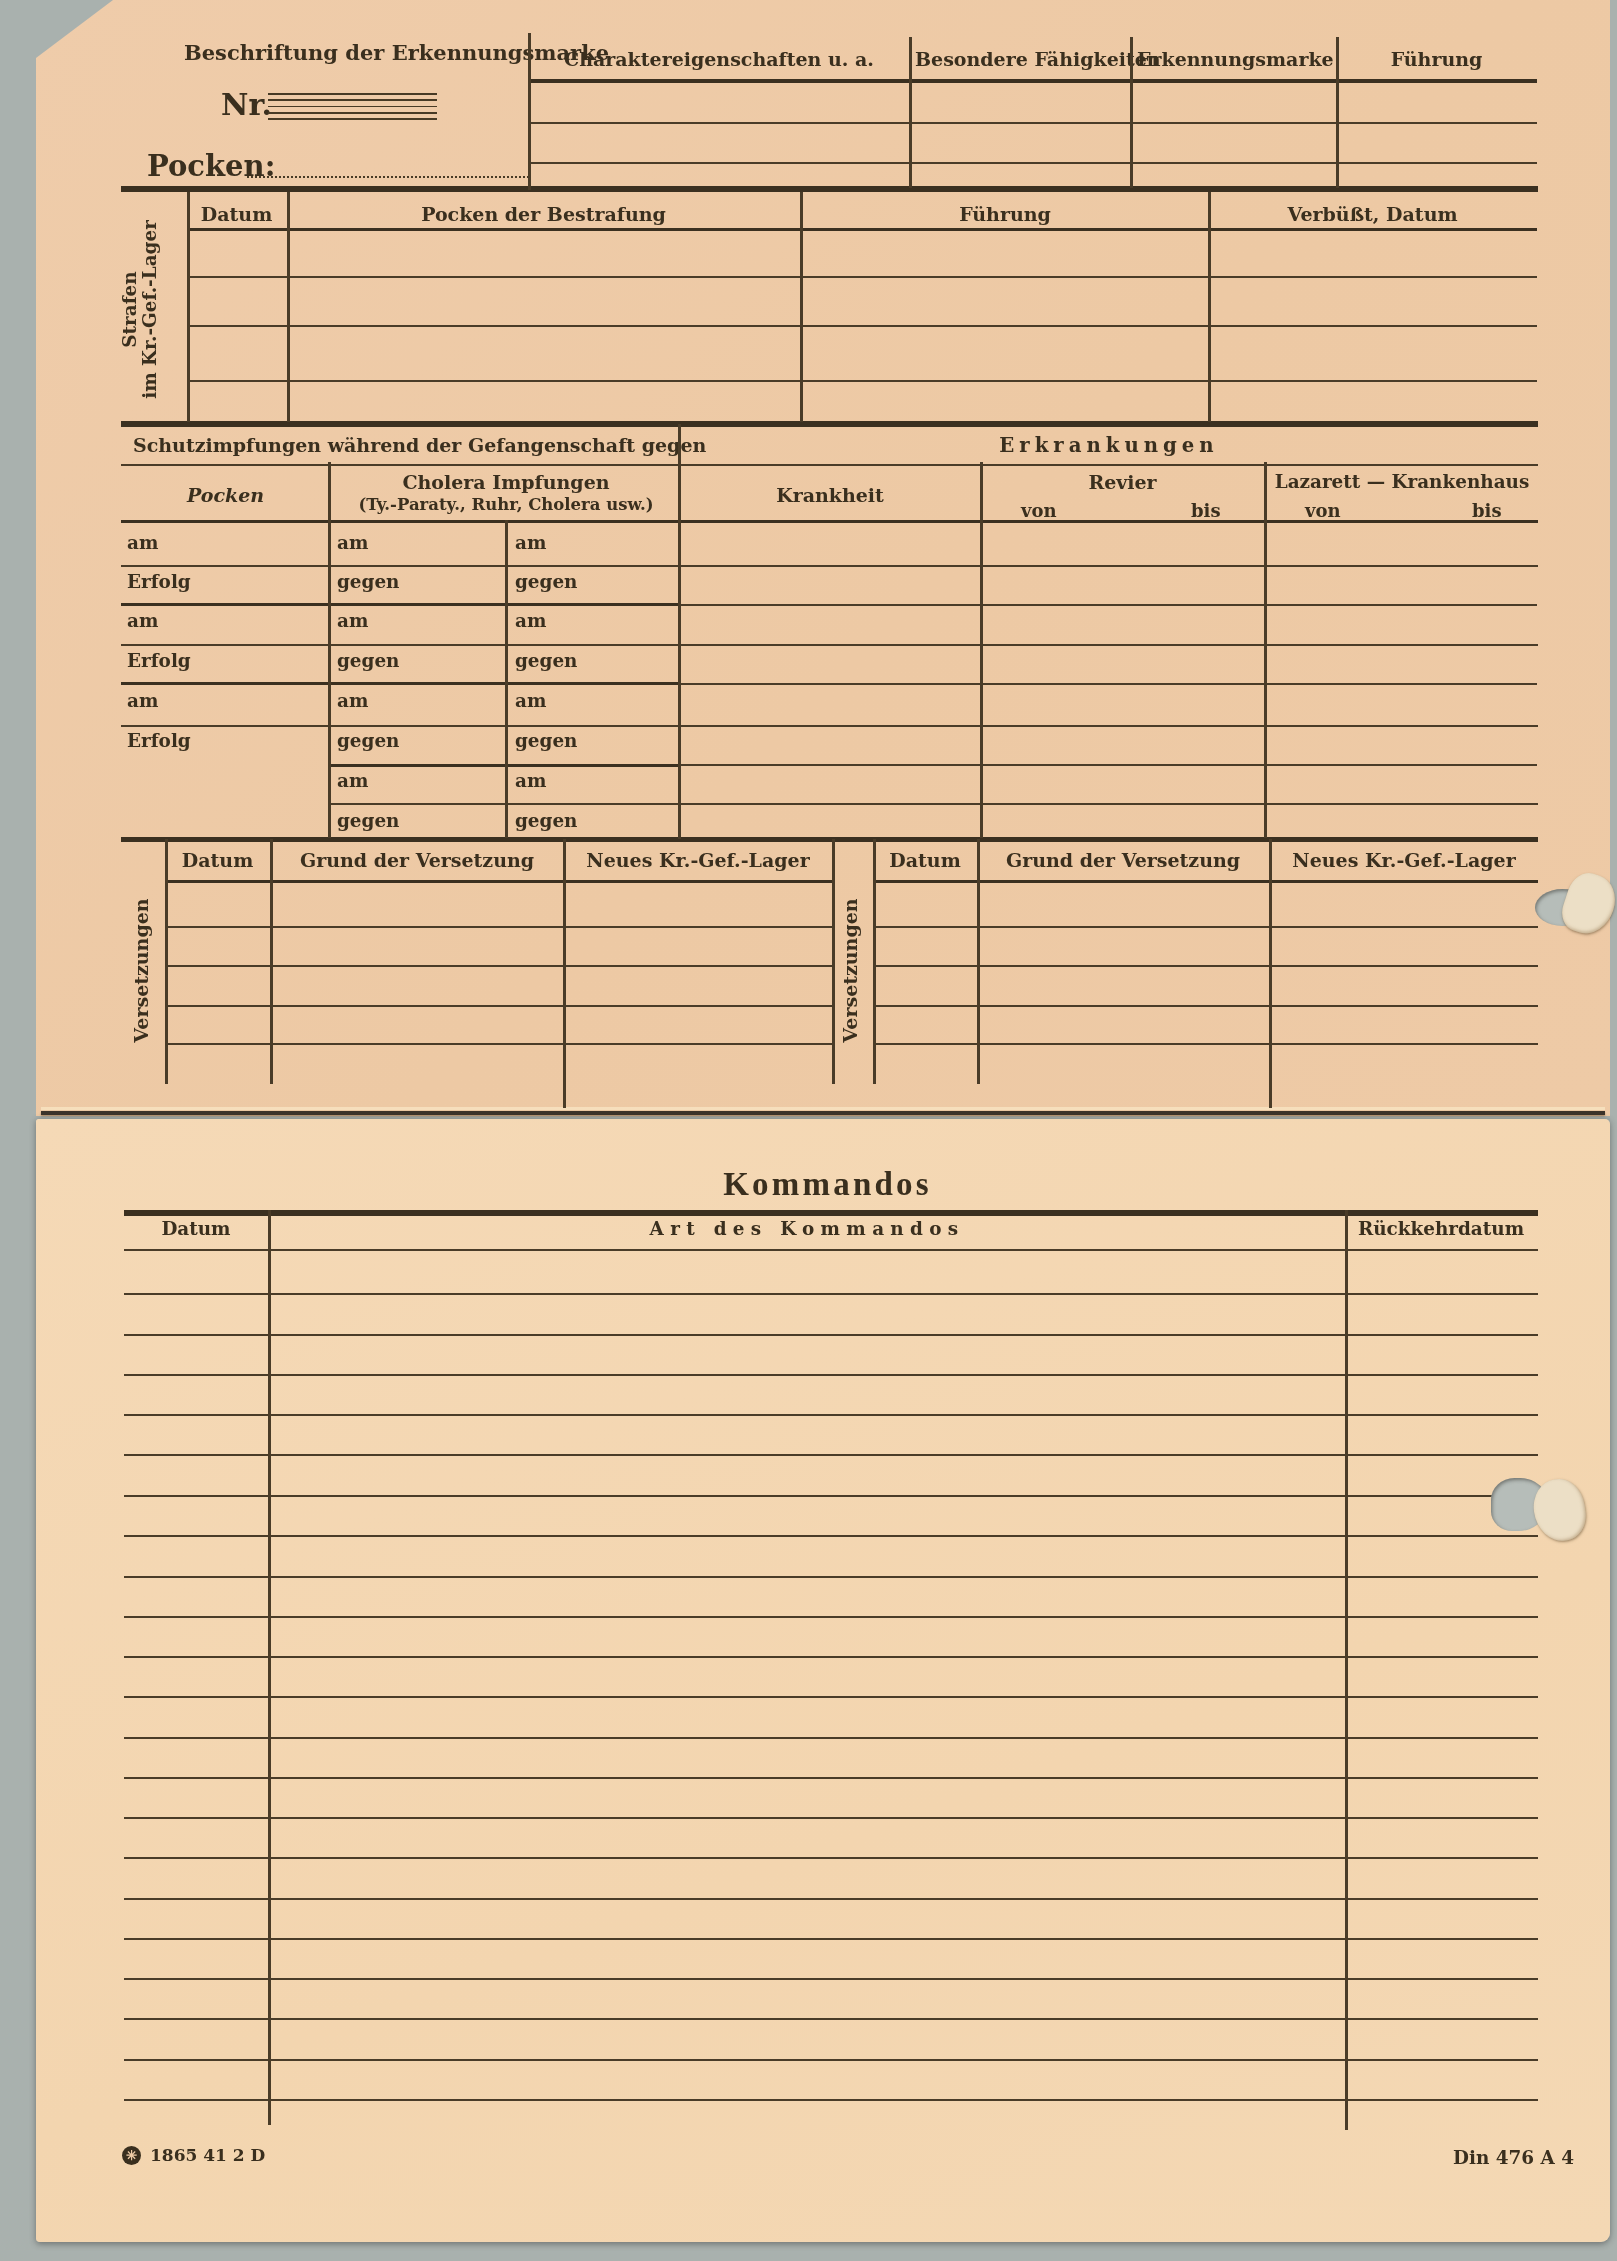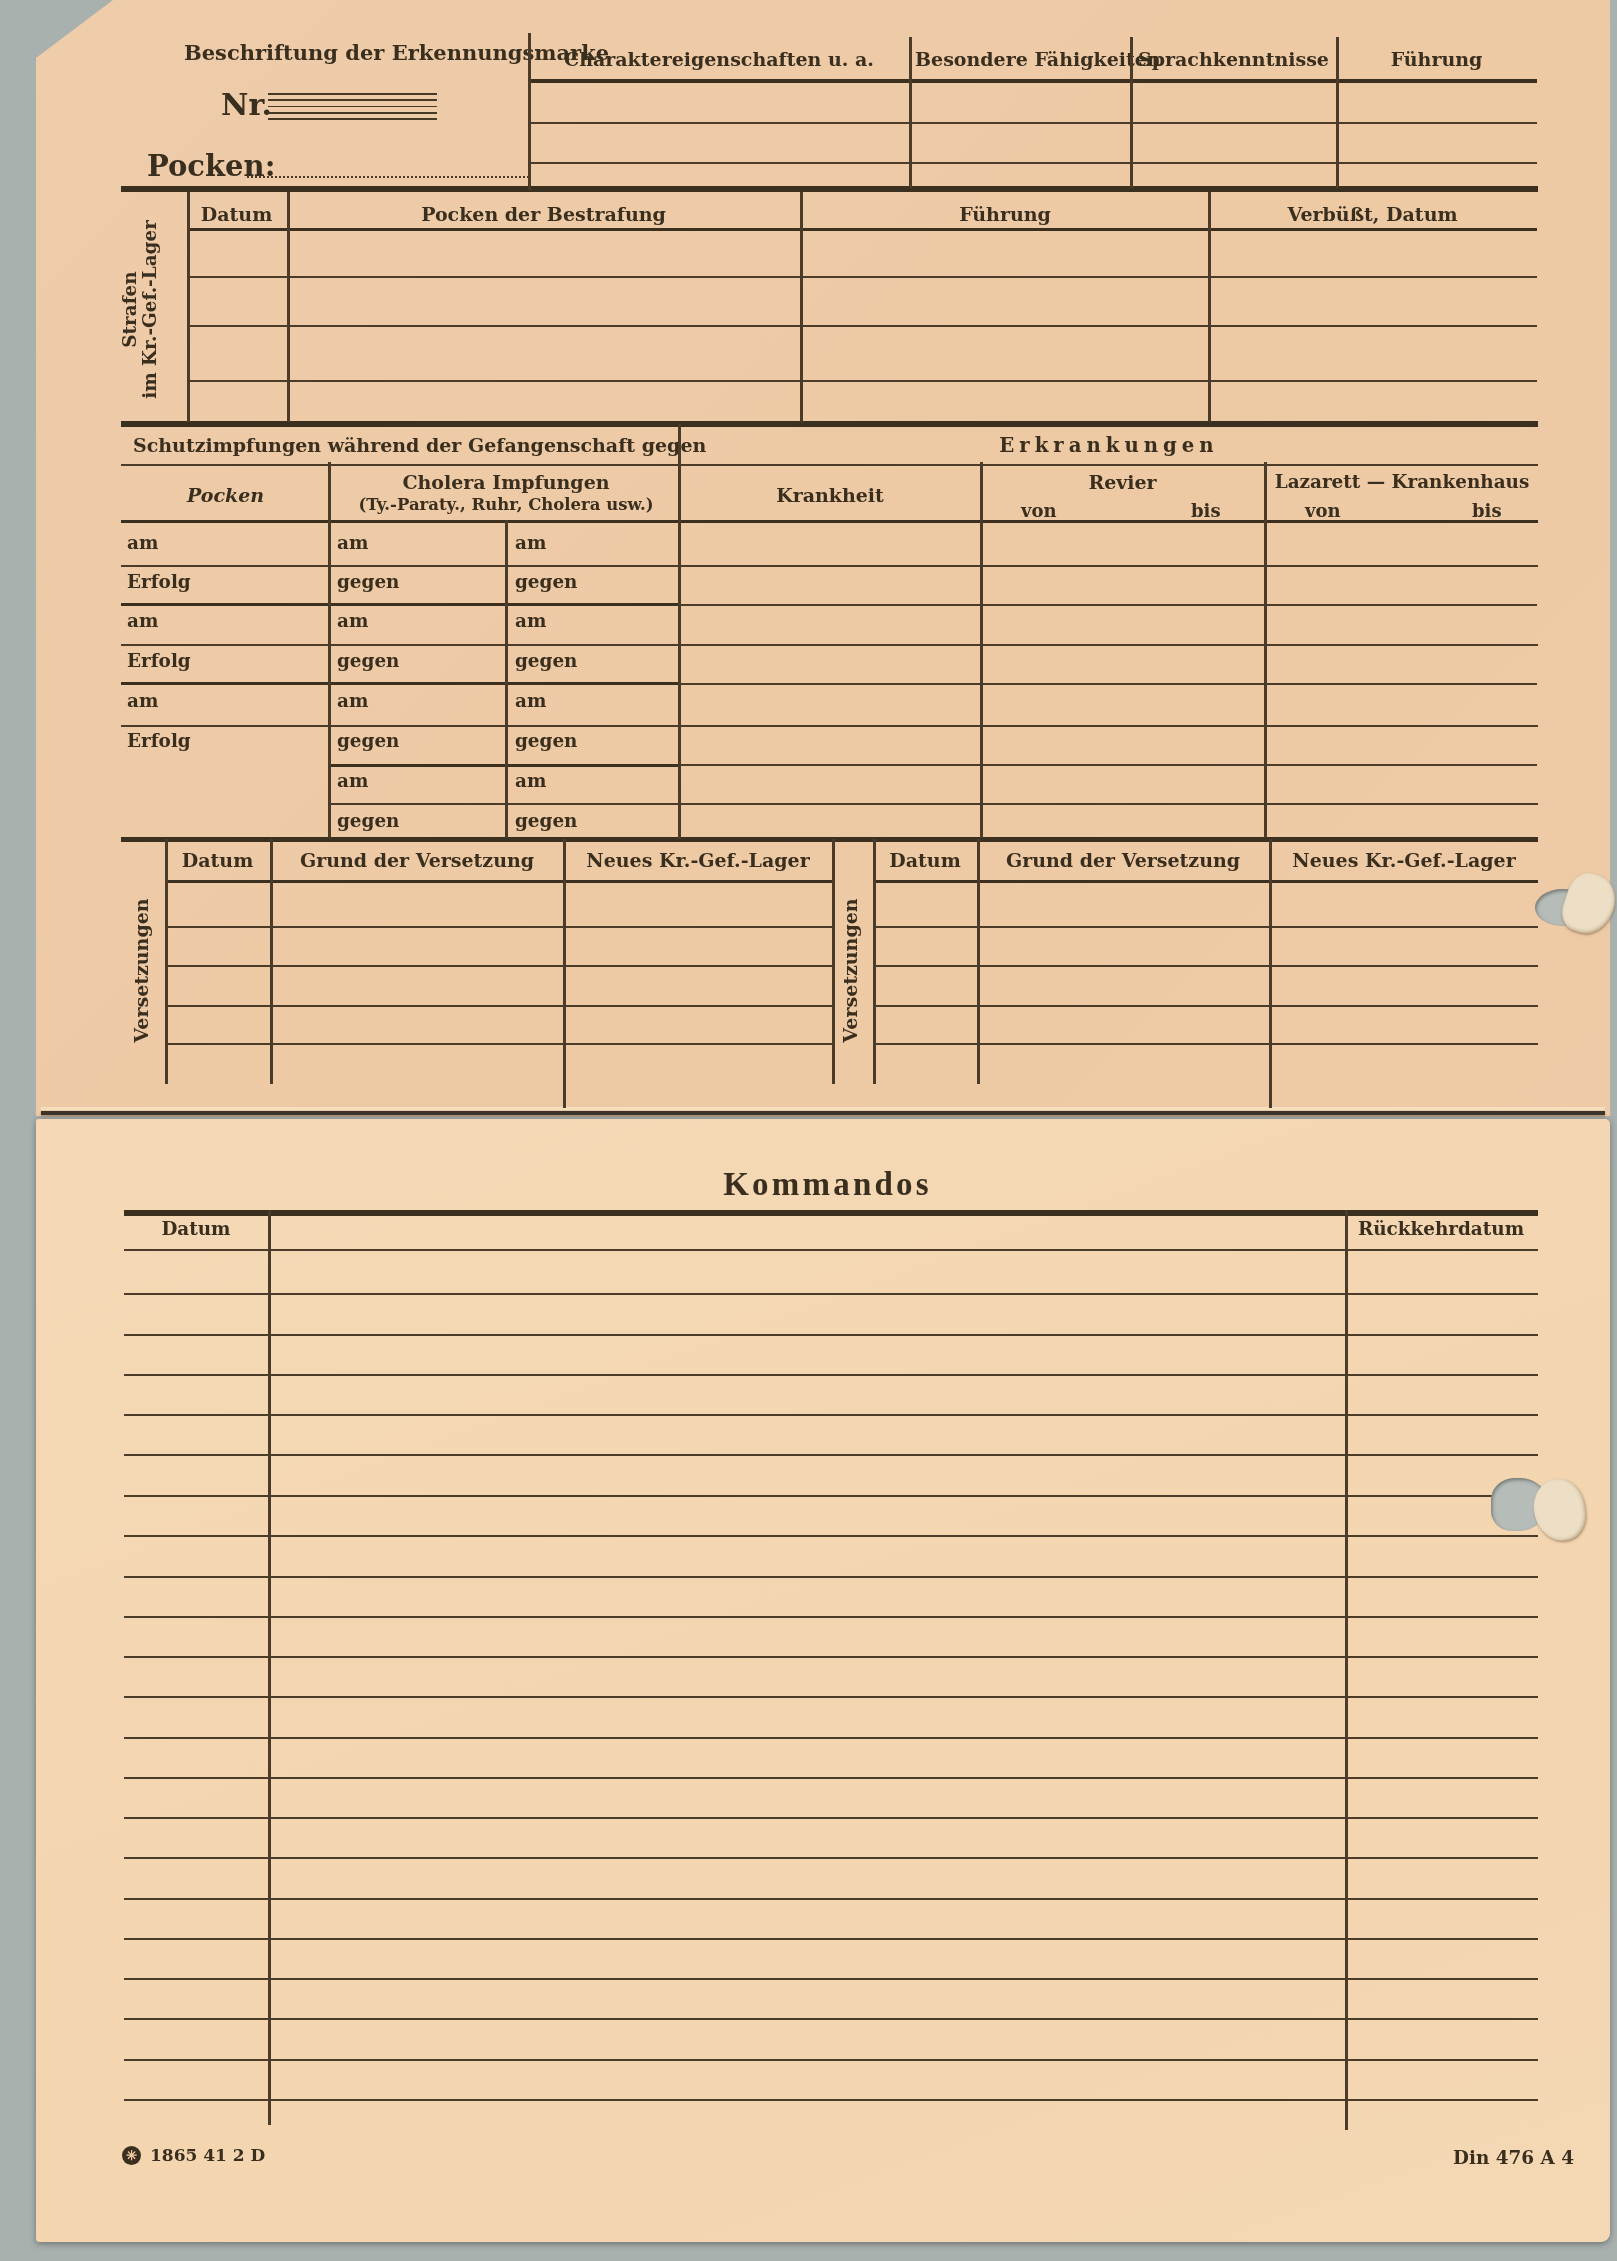--- a/index.html
+++ b/index.html
@@ -45,21 +45,21 @@
   <div class="card card-bottom"></div>
 
   <div class="t c" style="left:184px;top:41px;width:368px;font-size:21px;">Beschriftung der Erkennungsmarke</div>
   <div class="t" style="left:221px;top:88px;font-size:30px;">Nr.</div>
   <div class="nr-lines"></div>
   <div class="t" style="left:147px;top:151px;font-size:29px;">Pocken:</div>
   <div class="dotted"></div>
 
   <div class="t c" style="left:535px;top:49px;width:368px;font-size:19px;">Charaktereigenschaften u. a.</div>
   <div class="t c" style="left:915px;top:49px;width:209px;font-size:19px;">Besondere Fähigkeiten</div>
-  <div class="t c" style="left:1137px;top:49px;width:193px;font-size:19px;">Sprachkenntnisse</div>
+  <div class="t c" style="left:1137px;top:49px;width:193px;font-size:19px;">Erkennungsmarke</div>
   <div class="t c" style="left:1342px;top:49px;width:189px;font-size:19px;">Führung</div>
 
   <div class="t rot" style="left:51px;top:283px;width:190px;height:53px;font-size:18.4px;">
     <div>Strafen</div>
     <div>im Kr.-Gef.-Lager</div>
   </div>
   <div class="t c" style="left:190px;top:204px;width:93px;font-size:19px;">Datum</div>
   <div class="t c" style="left:290px;top:204px;width:507px;font-size:19px;">Pocken der Bestrafung</div>
   <div class="t c" style="left:804px;top:204px;width:402px;font-size:19px;">Führung</div>
   <div class="t c" style="left:1211px;top:204px;width:323px;font-size:19px;">Verbüßt, Datum</div>
@@ -109,20 +109,21 @@
   <div class="t c" style="left:570px;top:850px;width:256px;font-size:19px;">Neues Kr.-Gef.-Lager</div>
   <div class="t c" style="left:876px;top:850px;width:98px;font-size:19px;">Datum</div>
   <div class="t c" style="left:983px;top:850px;width:280px;font-size:19px;">Grund der Versetzung</div>
   <div class="t c" style="left:1276px;top:850px;width:256px;font-size:19px;">Neues Kr.-Gef.-Lager</div>
 
   <div class="crease" style="left:41px;top:1107px;width:1564px;height:2.5px;"></div>
   <div class="fold" style="left:41px;top:1111px;width:1564px;height:4.4px;"></div>
 
   <div class="t c ls4" style="left:634px;top:1166px;width:387px;font-size:33px;">Kommandos</div>
   <div class="t c" style="left:127px;top:1219px;width:138px;font-size:18.4px;">Datum</div>
+  <div class="t c ls10" style="left:275px;top:1219px;width:1064px;font-size:18.4px;">Art des Kommandos</div>
   <div class="t c" style="left:1348px;top:1219px;width:186px;font-size:18.4px;">Rückkehrdatum</div>
 
   <div class="flap" style="left:1565px;top:874px;width:49px;height:60px;border-radius:45% 55% 60% 40%;transform:rotate(18deg);"></div>
   <div class="hole" style="left:1535px;top:889px;width:55px;height:37px;"></div>
   <div class="flap" style="left:1534px;top:1479px;width:51px;height:62px;border-radius:50% 50% 45% 55%;transform:rotate(-8deg);"></div>
   <div class="hole" style="left:1491px;top:1478px;width:57px;height:53px;border-radius:46% 54% 58% 42%;"></div>
 
   <div class="t" style="left:122px;top:2145px;font-size:17px;">
     <span class="mark">✳</span><span class="footer-text">1865 41 2 D</span>
   </div>

